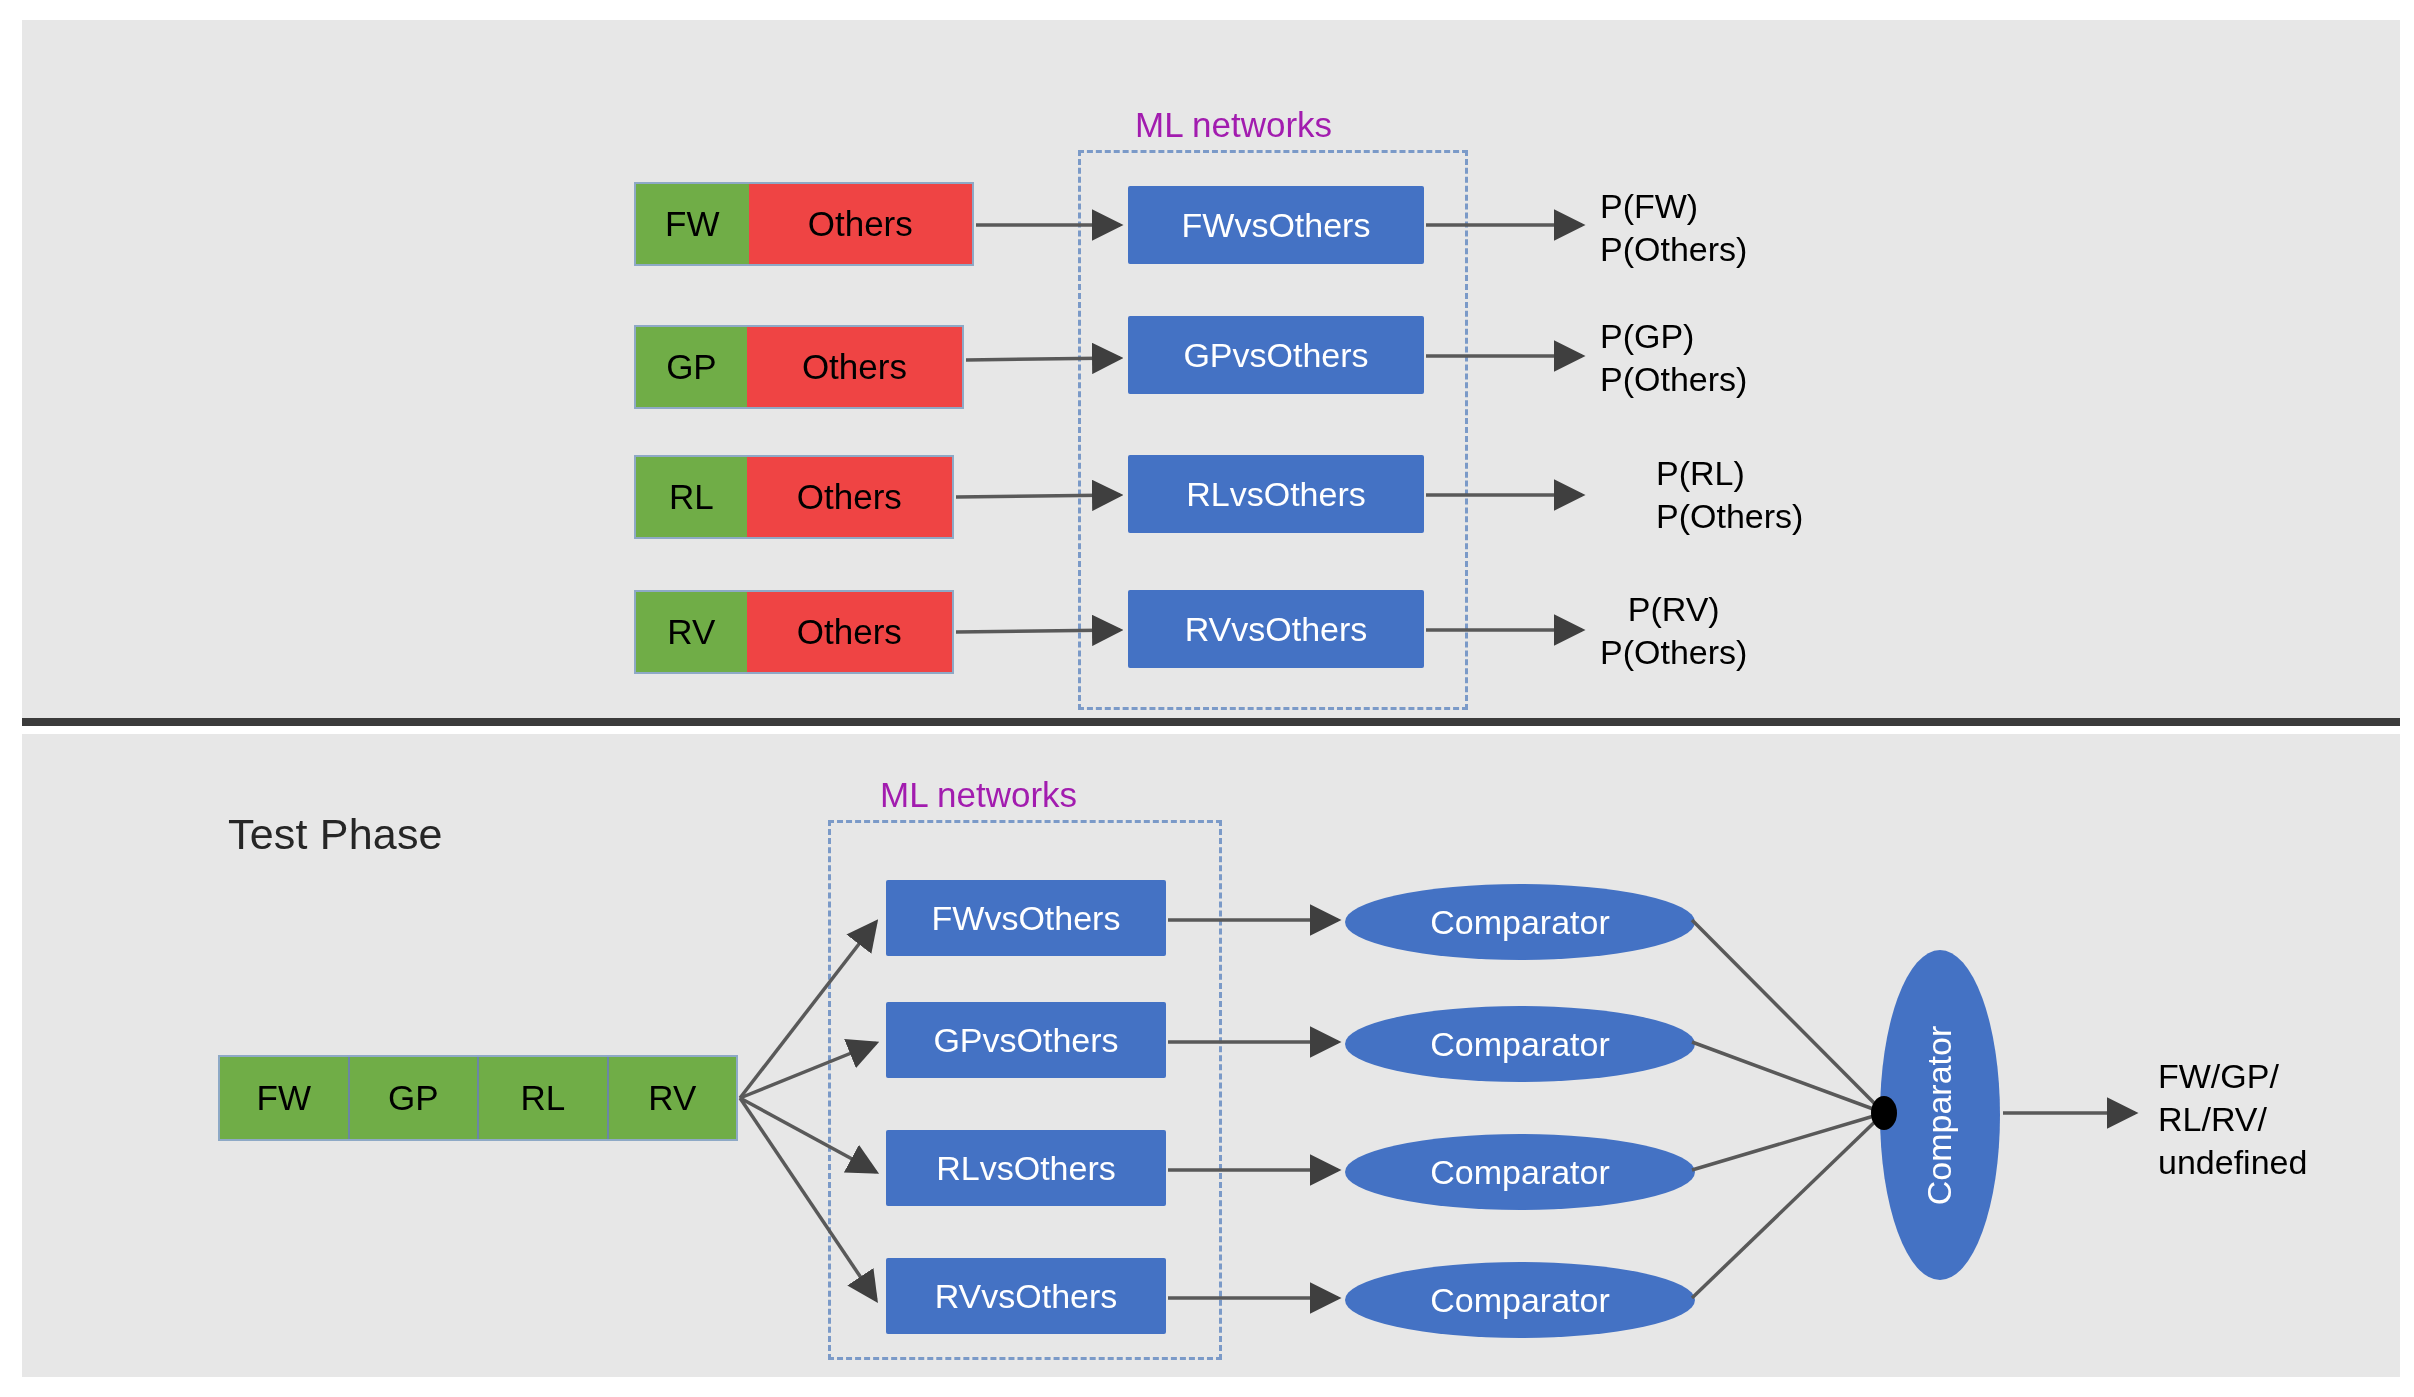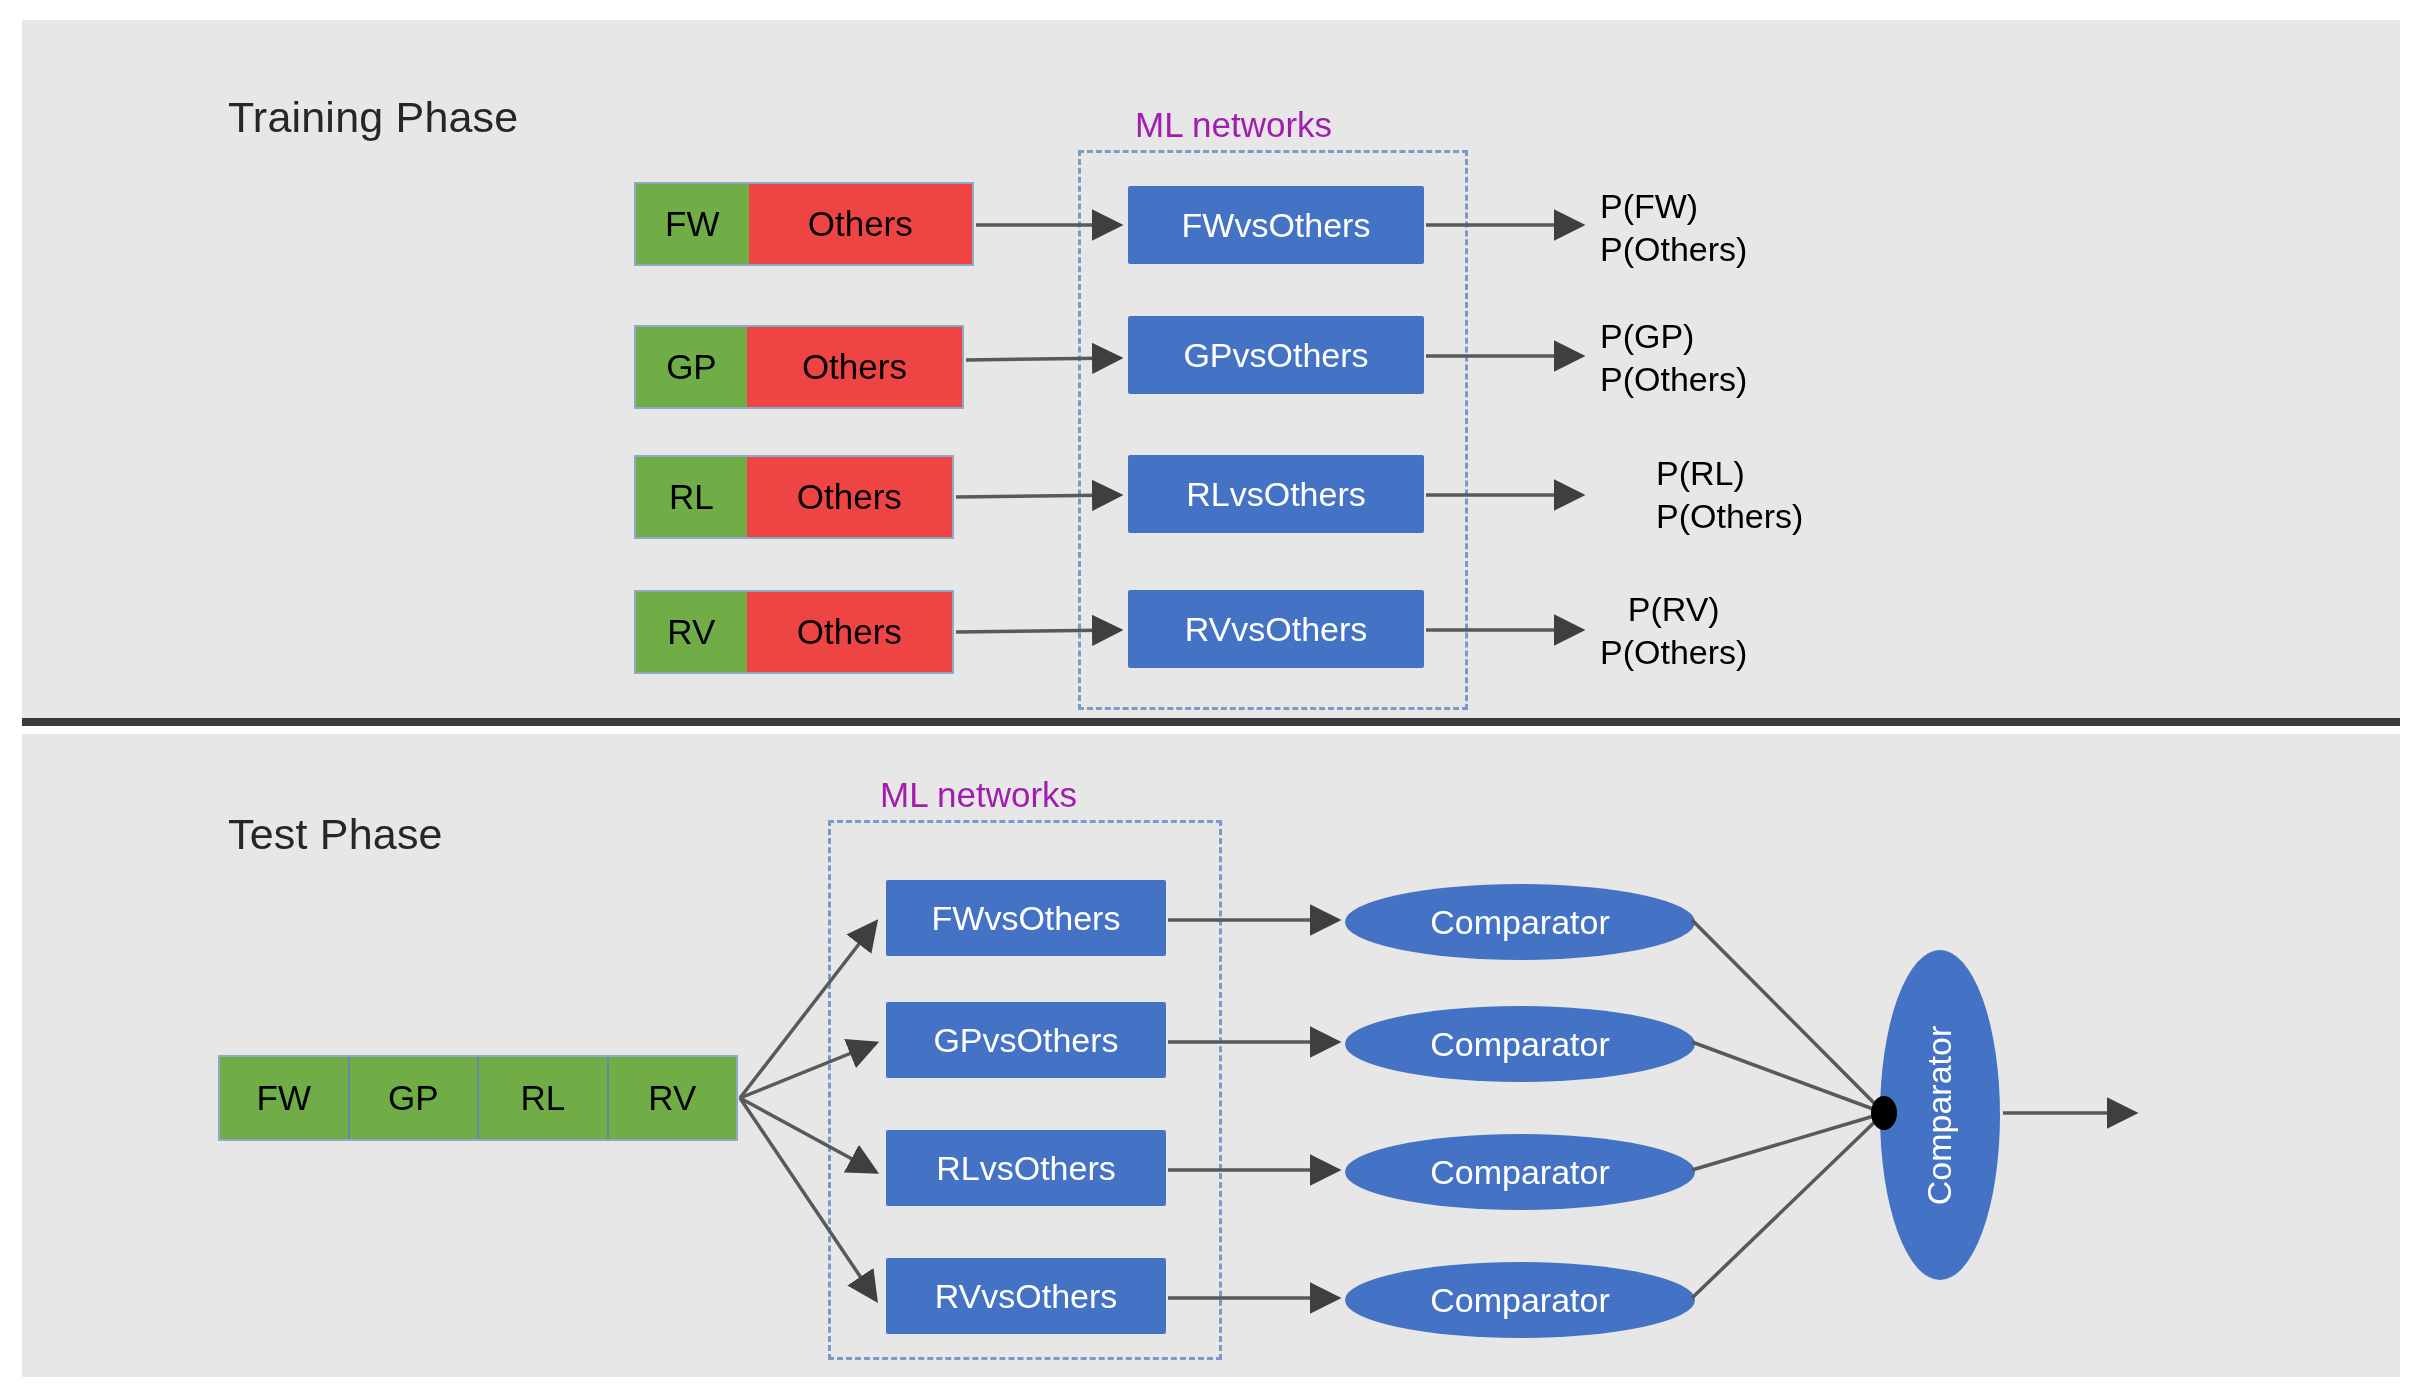--- a/index.html
+++ b/index.html
@@ -43,21 +43,20 @@
 
   svg.edges{position:absolute;left:0;top:0;width:2414px;height:1397px;pointer-events:none;overflow:visible;}
 </style>
 </head>
 <body>
 
 <div id="canvas">
 
   <div class="panel" id="panel-train"></div>
 
-  <div class="phase-title" style="left:228px;top:93px;">Training Phase</div>
 
   <div class="mllabel" style="left:1135px;top:105px;">ML networks</div>
 
   <div class="mlgroup" style="left:1078px;top:150px;width:390px;height:560px;"></div>
 
   <div class="databar" id="tr-bar-0" style="left:634px;top:182px;width:340px;height:84px;">
     <div class="seg seg-green" style="width:33.5%;">FW</div>
     <div class="seg seg-yellow" style="width:66.5%;">Others</div>
   </div>
   <div class="databar" id="tr-bar-1" style="left:634px;top:325px;width:330px;height:84px;">
@@ -119,20 +118,25 @@
 
   <div class="comparator" style="left:1345px;top:884px;width:350px;height:76px;">Comparator</div>
   <div class="comparator" style="left:1345px;top:1006px;width:350px;height:76px;">Comparator</div>
   <div class="comparator" style="left:1345px;top:1134px;width:350px;height:76px;">Comparator</div>
   <div class="comparator" style="left:1345px;top:1262px;width:350px;height:76px;">Comparator</div>
 
   <div id="final-comparator" style="left:1880px;top:950px;width:120px;height:330px;">
     <span>Comparator</span>
   </div>
 
+  <div class="outlabel" style="left:2158px;top:1055px;">
+    <div>FW/GP/</div>
+    <div>RL/RV/</div>
+    <div>undefined</div>
+  </div>
 
   <svg class="edges">
     <defs>
       <marker id="ah" markerWidth="9" markerHeight="9" refX="8" refY="4.5" orient="auto" markerUnits="strokeWidth">
         <path d="M0,0 L9,4.5 L0,9 z" fill="#3f3f3f"></path>
       </marker>
     </defs>
     <g stroke="#595959" stroke-width="3.5" fill="none" marker-end="url(#ah)">
 
       <line x1="976" y1="225" x2="1120" y2="225"></line>

